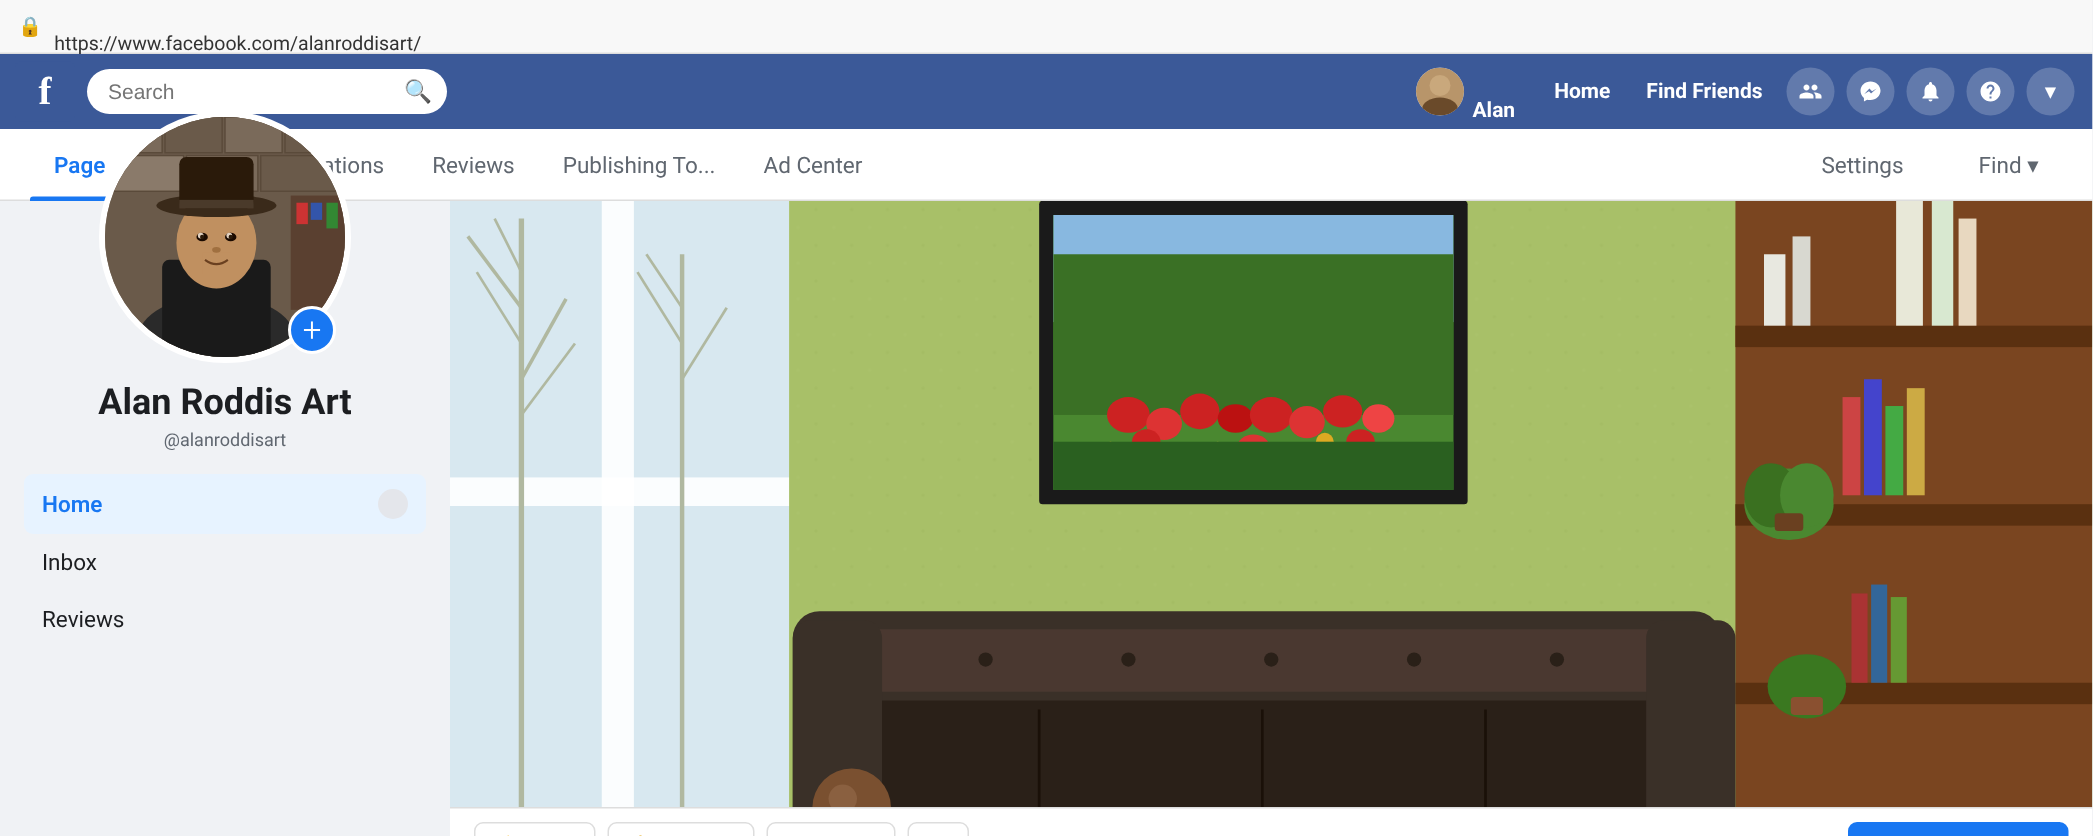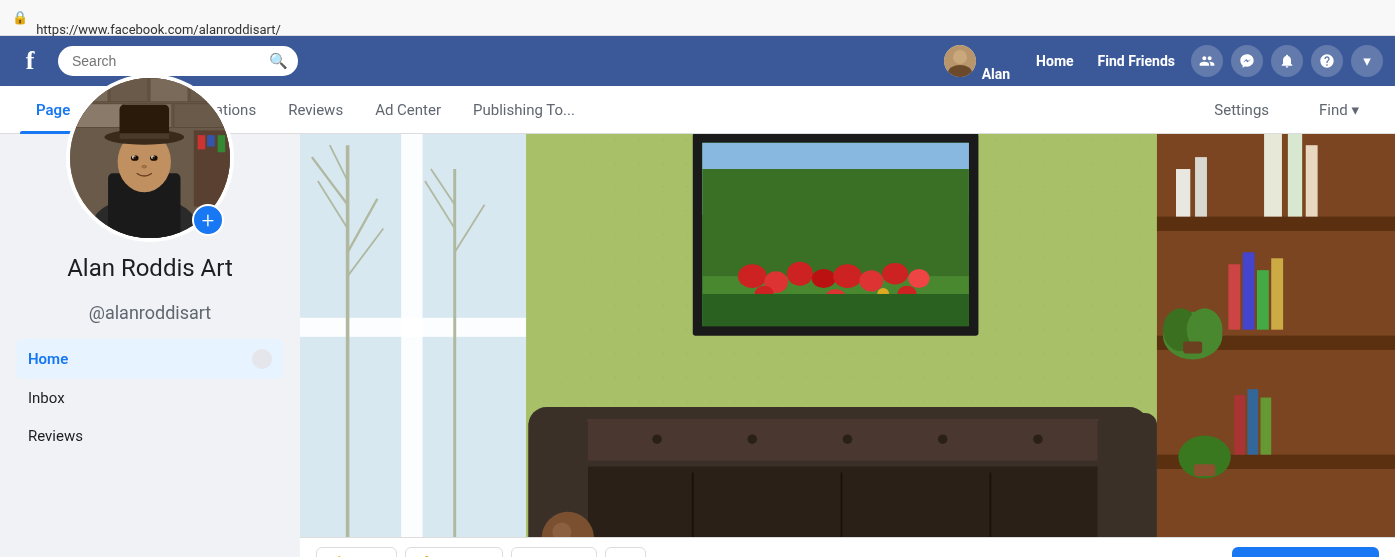--- a/index.html
+++ b/index.html
@@ -209,27 +209,27 @@
       display: flex;
       align-items: center;
       justify-content: center;
       font-size: 22px;
       font-weight: 300;
       border: 2px solid white;
       cursor: pointer;
     }
     .page-name {
       font-size: 24px;
-      font-weight: normal;
+      font-weight: bold;
       color: #1c1e21;
       text-align: center;
-      margin-bottom: 20px;
+      margin-bottom: 4px;
     }
     .page-handle {
-      font-size: 18px;
+      font-size: 12px;
       color: #606770;
       text-align: center;
       margin-bottom: 16px;
     }
     .sidebar-nav {
       width: 100%;
     }
     .sidebar-nav-item {
       display: flex;
       align-items: center;
@@ -362,22 +362,22 @@
     </button>
     <button class="fb-icon-btn">▾</button>
   </div>
 </div>
 
 <div class="page-tabs">
   <div class="page-tab active">Page</div>
   <div class="page-tab">Inbox</div>
   <div class="page-tab">Notifications</div>
   <div class="page-tab">Reviews</div>
+  <div class="page-tab">Publishing To...</div>
   <div class="page-tab">Ad Center</div>
-  <div class="page-tab">Publishing To...</div>
   <div class="page-tabs-right">
     <div class="page-tab">Settings</div>
     <div class="page-tab">Find ▾</div>
   </div>
 </div>
 
 <div class="main-content">
 
   <div class="left-sidebar">
     <div class="profile-pic-container">

